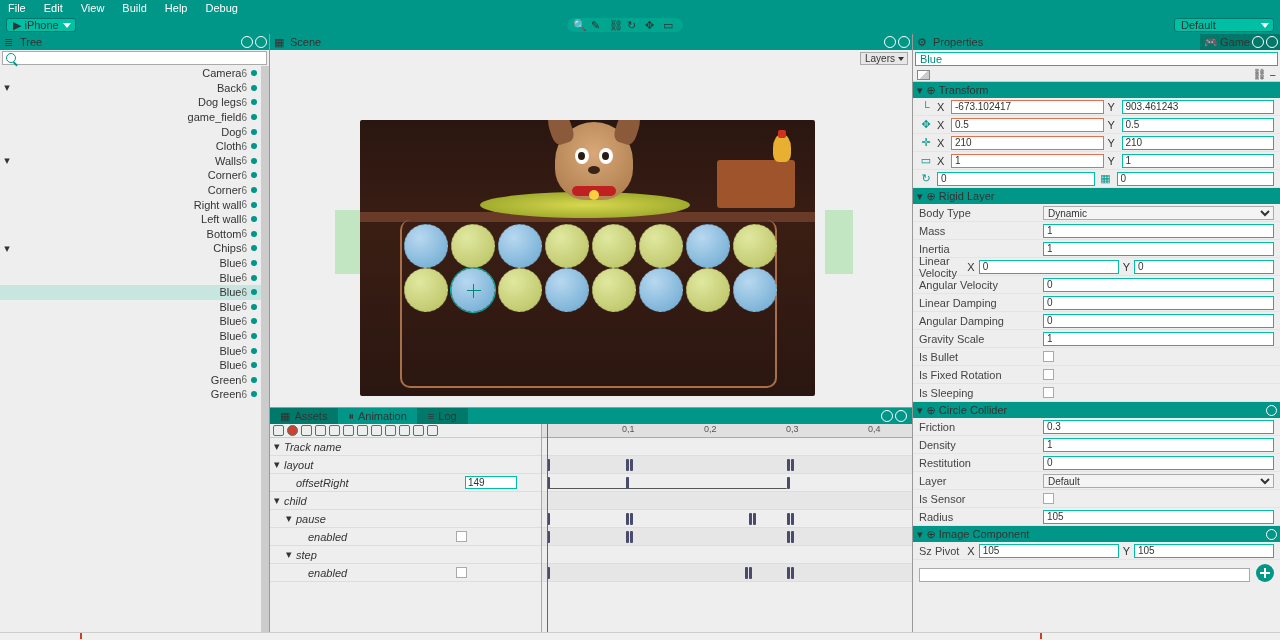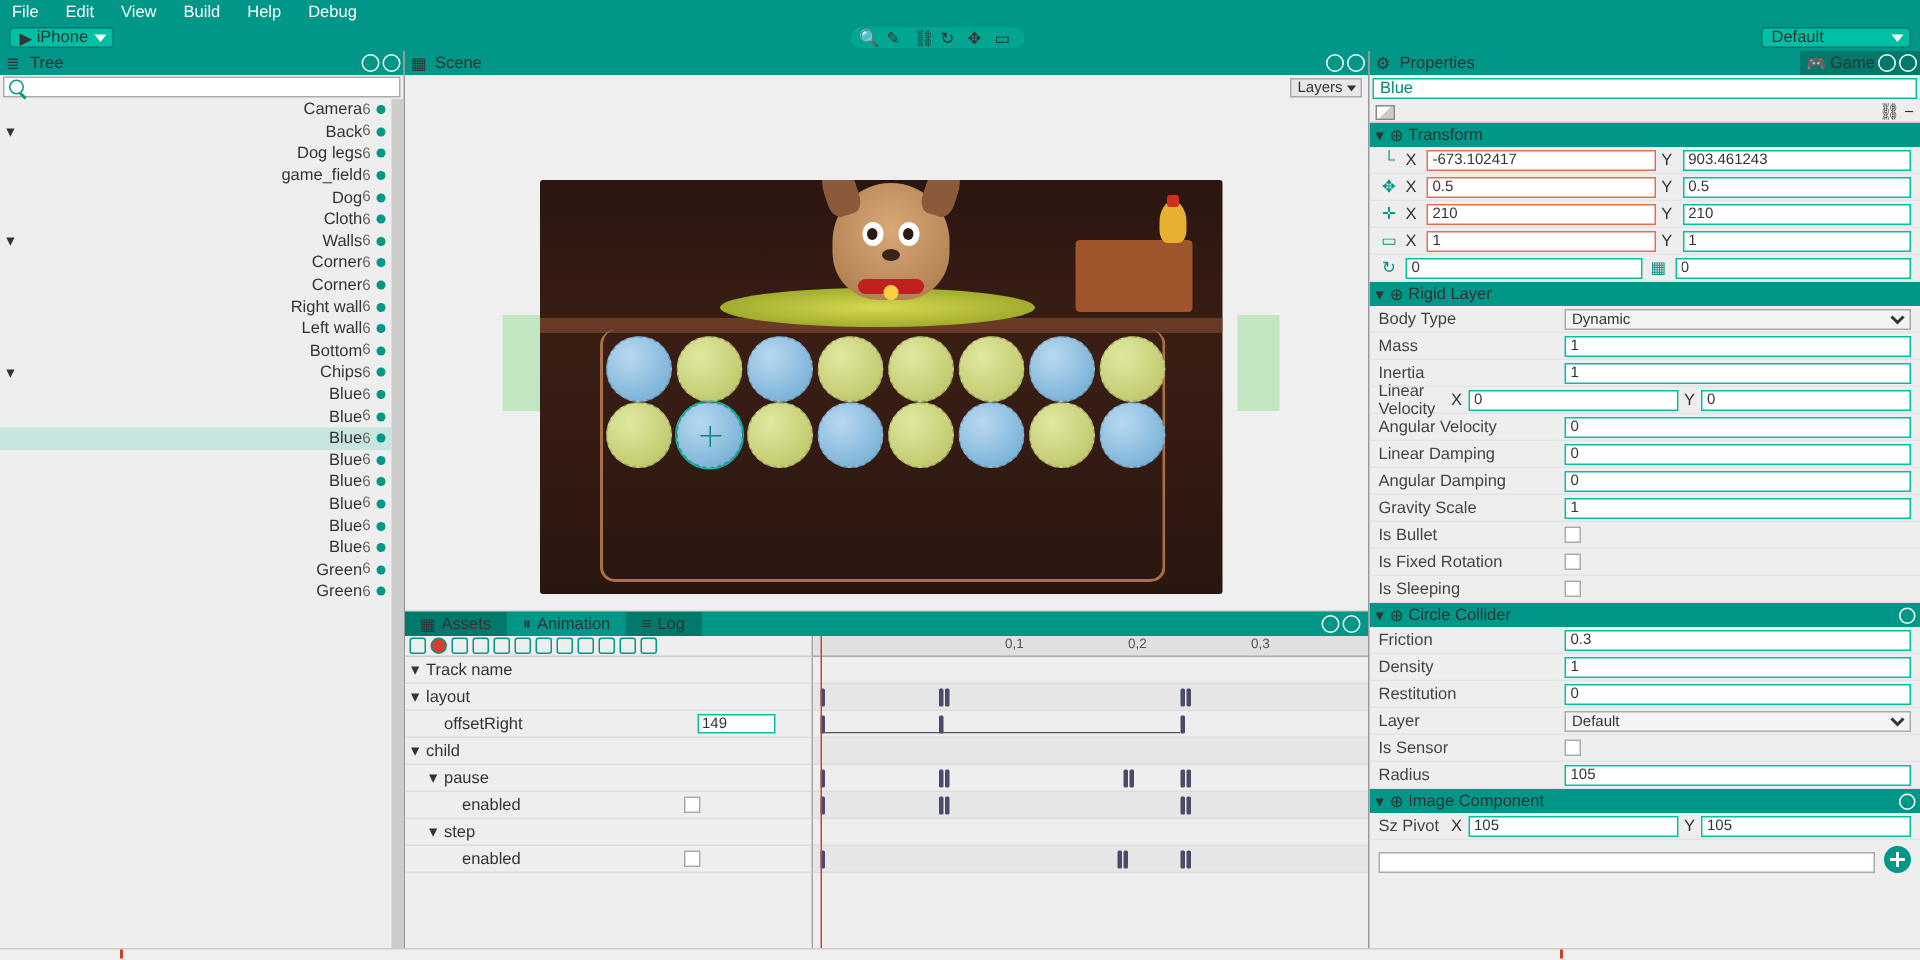--- a/index.html
+++ b/index.html
@@ -67,26 +67,26 @@
 .bottom{height:225px;display:flex;flex-direction:column;border-top:1px solid #999;background:#eee;}
 .tabs{height:16px;display:flex;background:#009688;}
 .tab{padding:0 10px;display:flex;align-items:center;color:#fff;gap:4px;border-right:1px solid #00796b;}
 .tab.inactive{background:#00796b;}
 .anim{flex:1;display:flex;}
 .anim-left{width:272px;background:#eee;border-right:1px solid #aaa;}
 .anim-tb{height:14px;display:flex;align-items:center;gap:3px;padding:0 3px;border-bottom:1px solid #ccc;}
 .aico{width:11px;height:11px;display:inline-block;border:1px solid #009688;border-radius:2px;}
 .arow{height:18px;display:flex;align-items:center;border-bottom:1px solid #ddd;padding:0 4px;}
 .arow .exp{width:10px;color:#333;}
-.arow .albl{flex:1;color:#333;}
+.arow .albl{flex:1;color:#333;font-style:italic;}
 .arow input{width:52px;height:13px;border:1px solid #00bfa5;font-size:10px;padding:0 2px;}
 .chk{width:11px;height:11px;border:1px solid #aaa;background:#fff;display:inline-block;}
 .anim-right{flex:1;position:relative;background:#eee;overflow:hidden;}
 .ruler{height:14px;background:#e0e0e0;border-bottom:1px solid #aaa;position:relative;}
-.ruler .tk{position:absolute;top:0;font-size:9px;color:#555;margin-left:48px;}
+.ruler .tk{position:absolute;top:0;font-size:9px;color:#555;}
 .lane{height:18px;border-bottom:1px solid #ddd;position:relative;}
 .lane.alt{background:#e6e6e6;}
 .key{position:absolute;width:3px;height:12px;background:#4a4a6a;top:3px;border-radius:1px;}
 .curve{position:absolute;border-top:1px solid #555;}
 .right{width:368px;background:#eee;display:flex;flex-direction:column;border-left:1px solid #999;}
 .rhead{height:16px;display:flex;}
 .rtop{padding:2px;}
 .rtop input{width:100%;height:14px;border:1px solid #00bfa5;background:#fff;padding:0 4px;font-size:11px;color:#00897b;}
 .rstrip{height:14px;display:flex;align-items:center;gap:3px;padding:0 4px;border-bottom:1px solid #ccc;}
 .rstrip .imgico{width:13px;height:10px;border:1px solid #888;background:linear-gradient(135deg,#fff 50%,#ccc 50%);}

